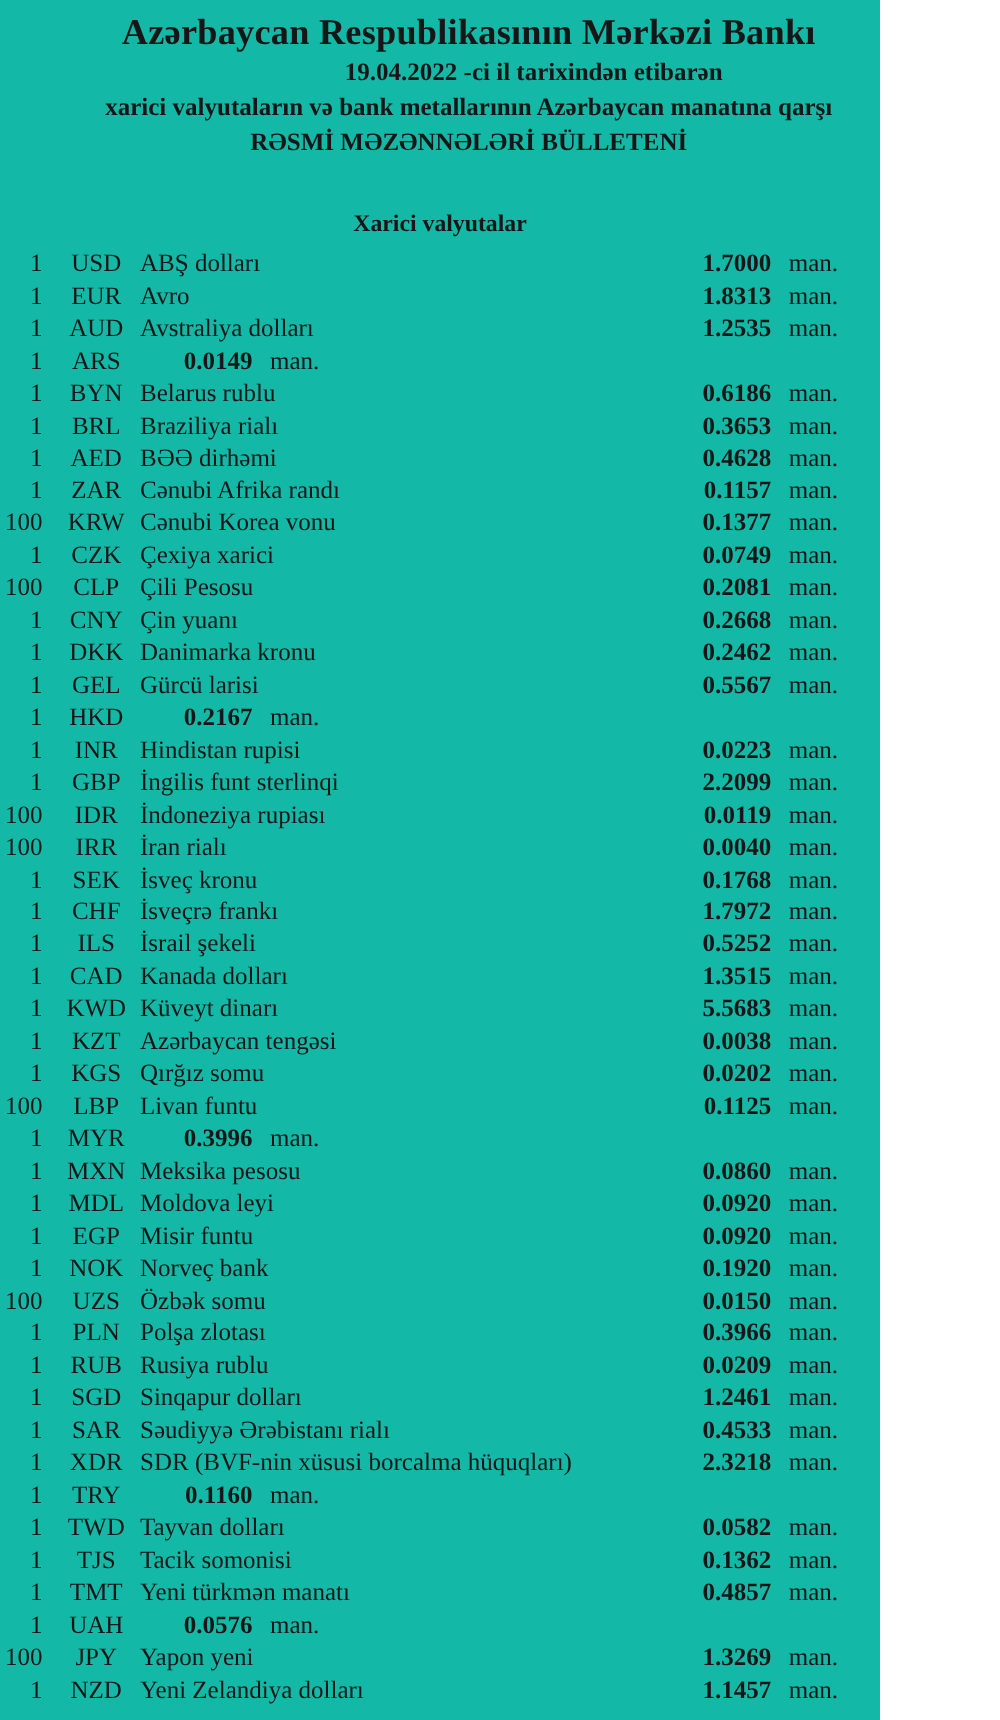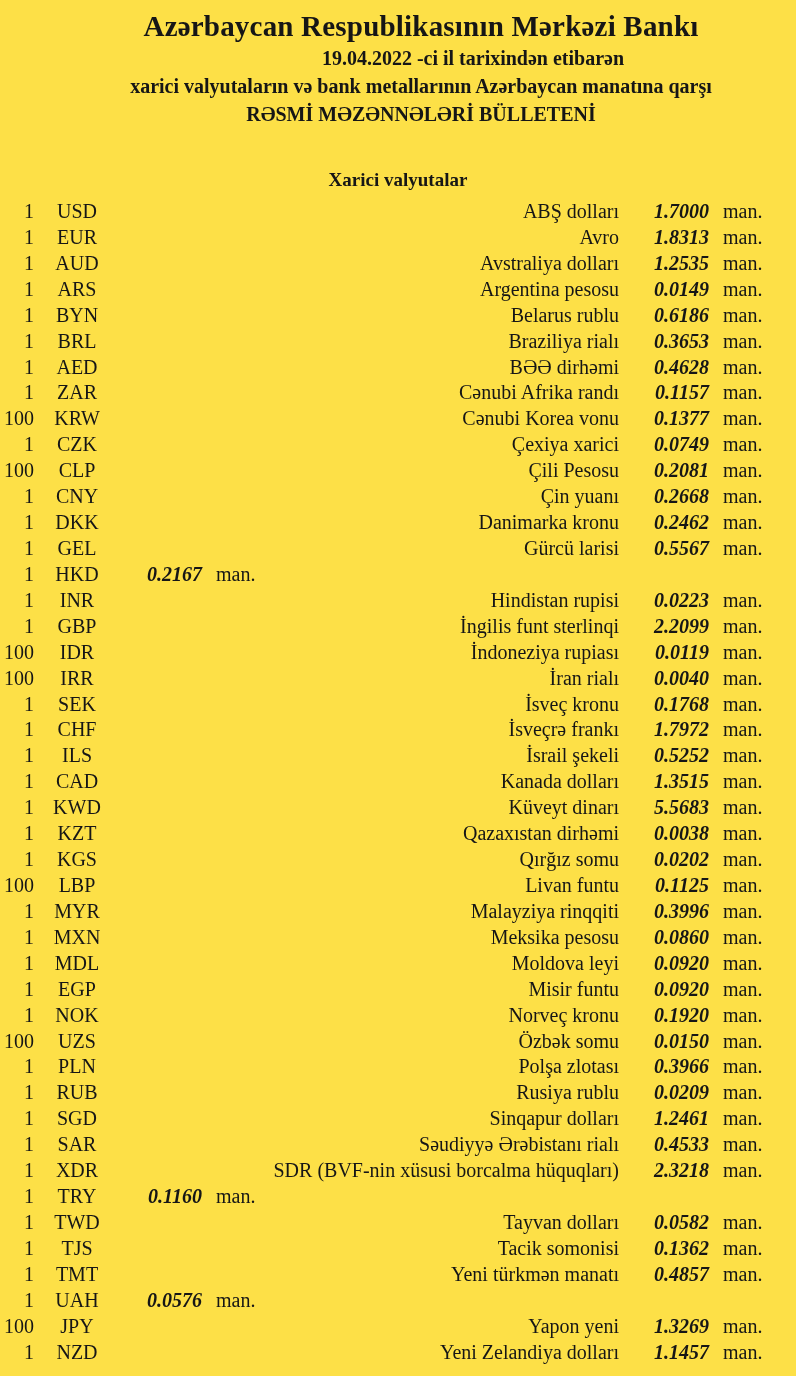--- a/index.html
+++ b/index.html
@@ -9,23 +9,23 @@
   }
   body {
     width: 800px;
     height: 1376px;
     font-family: "Liberation Serif", "DejaVu Serif", serif;
     color: #161616;
     overflow: hidden;
   }
   .page {
     position: relative;
-    width: 796px;
+    width: 704px;
     height: 1376px;
-    background: #fde047;
+    background: #14b8a6;
   }
   
   .doc-header {
     padding-left: 46px;
     text-align: center;
   }
   .doc-title {
     margin: 0;
     padding-top: 8px;
     font-size: 29px;
@@ -65,28 +65,27 @@
     flex: 0 0 auto;
   }
   .cell-code {
     width: 70px;
     margin-left: 8px;
     text-align: center;
     flex: 0 0 auto;
   }
   .cell-name {
     flex: 1 1 auto;
-    text-align: right;
+    text-align: left;
     overflow: hidden;
   }
   .cell-rate {
     width: 90px;
     text-align: right;
     font-weight: bold;
-    font-style: italic;
     flex: 0 0 auto;
   }
   .cell-unit {
     width: 87px;
     box-sizing: border-box;
     padding-left: 14px;
     text-align: left;
     flex: 0 0 auto;
   }
 </style>
@@ -122,21 +121,20 @@
       <div class="row">
     <span class="cell-qty">1</span>
     <span class="cell-code">AUD</span>
     <span class="cell-name">Avstraliya dolları</span>
     <span class="cell-rate">1.2535</span>
     <span class="cell-unit">man.</span>
   </div>
       <div class="row">
     <span class="cell-qty">1</span>
     <span class="cell-code">ARS</span>
-    <span class="cell-name">Argentina pesosu</span>
     <span class="cell-rate">0.0149</span>
     <span class="cell-unit">man.</span>
   </div>
       <div class="row">
     <span class="cell-qty">1</span>
     <span class="cell-code">BYN</span>
     <span class="cell-name">Belarus rublu</span>
     <span class="cell-rate">0.6186</span>
     <span class="cell-unit">man.</span>
   </div>
@@ -268,42 +266,41 @@
       <div class="row">
     <span class="cell-qty">1</span>
     <span class="cell-code">KWD</span>
     <span class="cell-name">Küveyt dinarı</span>
     <span class="cell-rate">5.5683</span>
     <span class="cell-unit">man.</span>
   </div>
       <div class="row">
     <span class="cell-qty">1</span>
     <span class="cell-code">KZT</span>
-    <span class="cell-name">Qazaxıstan dirhəmi</span>
+    <span class="cell-name">Azərbaycan tengəsi</span>
     <span class="cell-rate">0.0038</span>
     <span class="cell-unit">man.</span>
   </div>
       <div class="row">
     <span class="cell-qty">1</span>
     <span class="cell-code">KGS</span>
     <span class="cell-name">Qırğız somu</span>
     <span class="cell-rate">0.0202</span>
     <span class="cell-unit">man.</span>
   </div>
       <div class="row">
     <span class="cell-qty">100</span>
     <span class="cell-code">LBP</span>
     <span class="cell-name">Livan funtu</span>
     <span class="cell-rate">0.1125</span>
     <span class="cell-unit">man.</span>
   </div>
       <div class="row">
     <span class="cell-qty">1</span>
     <span class="cell-code">MYR</span>
-    <span class="cell-name">Malayziya rinqqiti</span>
     <span class="cell-rate">0.3996</span>
     <span class="cell-unit">man.</span>
   </div>
       <div class="row">
     <span class="cell-qty">1</span>
     <span class="cell-code">MXN</span>
     <span class="cell-name">Meksika pesosu</span>
     <span class="cell-rate">0.0860</span>
     <span class="cell-unit">man.</span>
   </div>
@@ -317,21 +314,21 @@
       <div class="row">
     <span class="cell-qty">1</span>
     <span class="cell-code">EGP</span>
     <span class="cell-name">Misir funtu</span>
     <span class="cell-rate">0.0920</span>
     <span class="cell-unit">man.</span>
   </div>
       <div class="row">
     <span class="cell-qty">1</span>
     <span class="cell-code">NOK</span>
-    <span class="cell-name">Norveç kronu</span>
+    <span class="cell-name">Norveç bank</span>
     <span class="cell-rate">0.1920</span>
     <span class="cell-unit">man.</span>
   </div>
       <div class="row">
     <span class="cell-qty">100</span>
     <span class="cell-code">UZS</span>
     <span class="cell-name">Özbək somu</span>
     <span class="cell-rate">0.0150</span>
     <span class="cell-unit">man.</span>
   </div>

